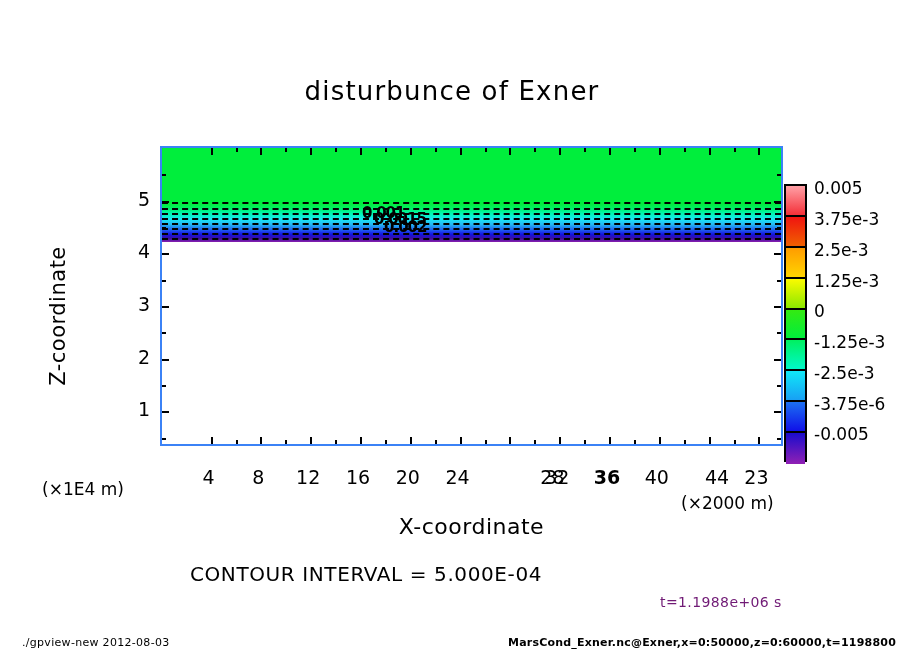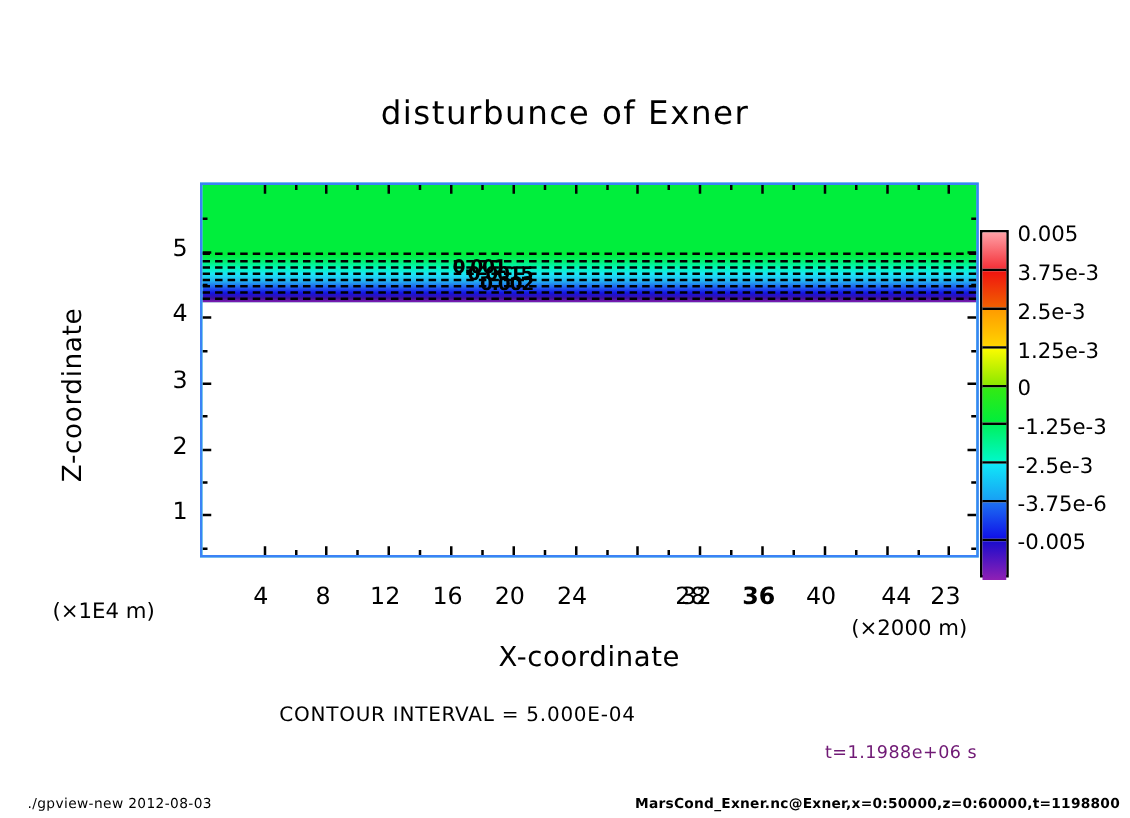--- a/index.html
+++ b/index.html
@@ -228,21 +228,21 @@
     color: #000;
   }
 
   
   #contour-interval {
     position: absolute;
     left: 0;
     top: 562px;
     width: 732px;
     text-align: center;
-    font-size: 16px;
+    font-size: 20px;
     letter-spacing: 0.6px;
     color: #000;
   }
   #time-stamp {
     position: absolute;
     left: 660px;
     top: 594px;
     font-size: 14px;
     letter-spacing: 0.4px;
     color: #701a75;

